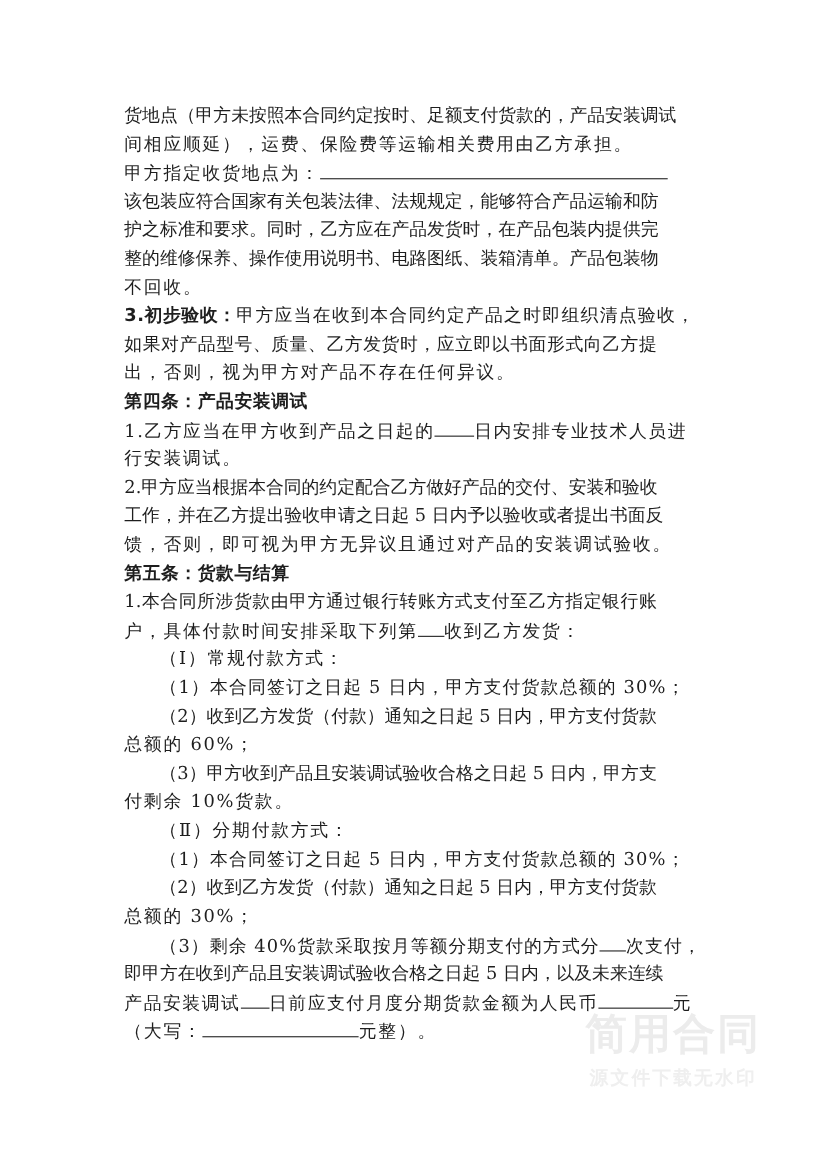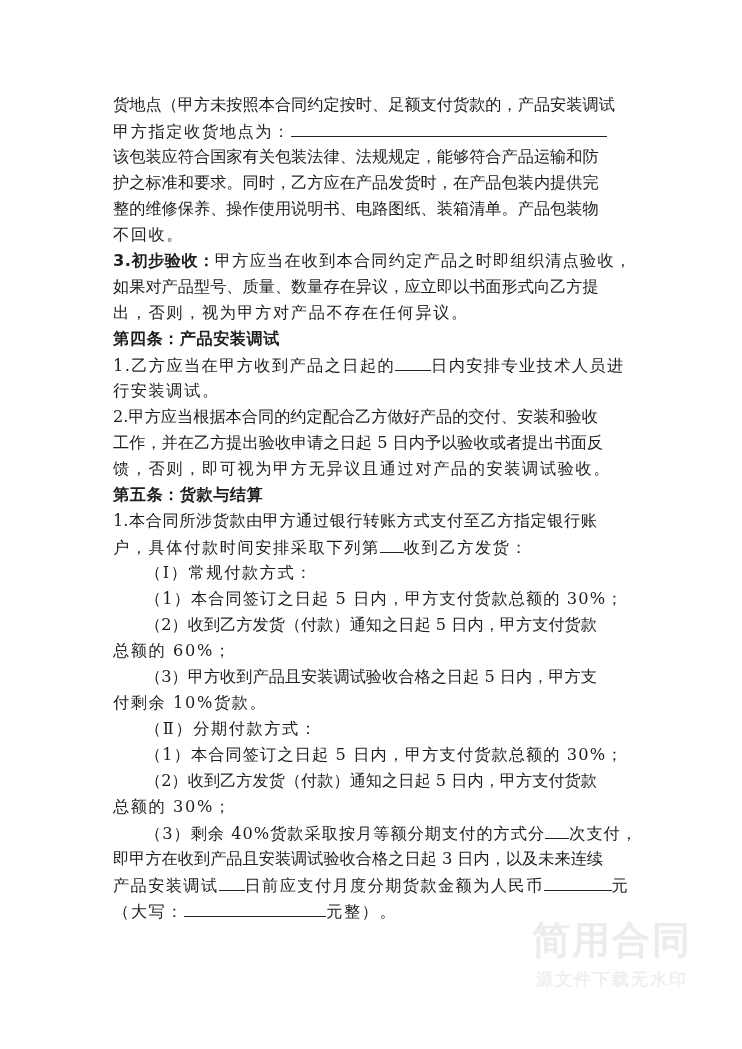--- a/index.html
+++ b/index.html
@@ -55,31 +55,32 @@
       pointer-events: none;
     }
     .wm-main { font-size: 38px; letter-spacing: 2px; line-height: 44px; }
     .wm-sub { font-size: 17px; letter-spacing: 2px; margin-top: 6px; color: #efefef; }
   </style>
 </head>
 <body>
 
 <div class="page">
   <div class="line just">货地点（甲方未按照本合同约定按时、足额支付货款的，产品安装调试</div>
+  <div class="line">间相应顺延），运费、保险费等运输相关费用由乙方承担。</div>
   <div class="line">
     <span>甲方指定收货地点为：</span><span class="blank" style="width:316px;"></span>
   </div>
   <div class="line just">该包装应符合国家有关包装法律、法规规定，能够符合产品运输和防</div>
   <div class="line just">护之标准和要求。同时，乙方应在产品发货时，在产品包装内提供完</div>
   <div class="line just">整的维修保养、操作使用说明书、电路图纸、装箱清单。产品包装物</div>
   <div class="line">不回收。</div>
   <div class="line" style="letter-spacing:1.2px;">
     <span class="b">3.</span><span class="b">初步验收：</span><span>甲方应当在收到本合同约定产品之时即组织清点验收，</span>
   </div>
-  <div class="line just">如果对产品型号、质量、数量存在异议，应立即以书面形式向乙方提</div>
+  <div class="line just">如果对产品型号、质量、乙方发货时，应立即以书面形式向乙方提</div>
   <div class="line">出，否则，视为甲方对产品不存在任何异议。</div>
   <div class="line b">第四条：产品安装调试</div>
   <div class="line" style="letter-spacing:1.4px;">
     <span>1.乙方应当在甲方收到产品之日起的</span><span class="blank" style="width:36px;"></span><span>日内安排专业技术人员进</span>
   </div>
   <div class="line">行安装调试。</div>
   <div class="line just">2.甲方应当根据本合同的约定配合乙方做好产品的交付、安装和验收</div>
   <div class="line just">工作，并在乙方提出验收申请之日起 5 日内予以验收或者提出书面反</div>
   <div class="line">馈，否则，即可视为甲方无异议且通过对产品的安装调试验收。</div>
   <div class="line b">第五条：货款与结算</div>
@@ -93,21 +94,21 @@
   <div class="line">总额的 60%；</div>
   <div class="line indent just">（3）甲方收到产品且安装调试验收合格之日起 5 日内，甲方支</div>
   <div class="line">付剩余 10%货款。</div>
   <div class="line indent">（Ⅱ）分期付款方式：</div>
   <div class="line indent" style="letter-spacing:1.1px;">（1）本合同签订之日起 5 日内，甲方支付货款总额的 30%；</div>
   <div class="line indent just">（2）收到乙方发货（付款）通知之日起 5 日内，甲方支付货款</div>
   <div class="line">总额的 30%；</div>
   <div class="line indent" style="letter-spacing:1.0px;">
     <span>（3）剩余 40%货款采取按月等额分期支付的方式分</span><span class="blank" style="width:24px;"></span><span>次支付，</span>
   </div>
-  <div class="line just">即甲方在收到产品且安装调试验收合格之日起 3 日内，以及未来连续</div>
+  <div class="line just">即甲方在收到产品且安装调试验收合格之日起 5 日内，以及未来连续</div>
   <div class="line" style="letter-spacing:1.4px;">
     <span>产品安装调试</span><span class="blank" style="width:26px;"></span><span>日前应支付月度分期货款金额为人民币</span><span class="blank" style="width:68px;"></span><span>元</span>
   </div>
   <div class="line">
     <span>（大写：</span><span class="blank" style="width:142px;"></span><span>元整）。</span>
   </div>
 </div>
 
 <div class="watermark">
   <div class="wm-main">简用合同</div>

